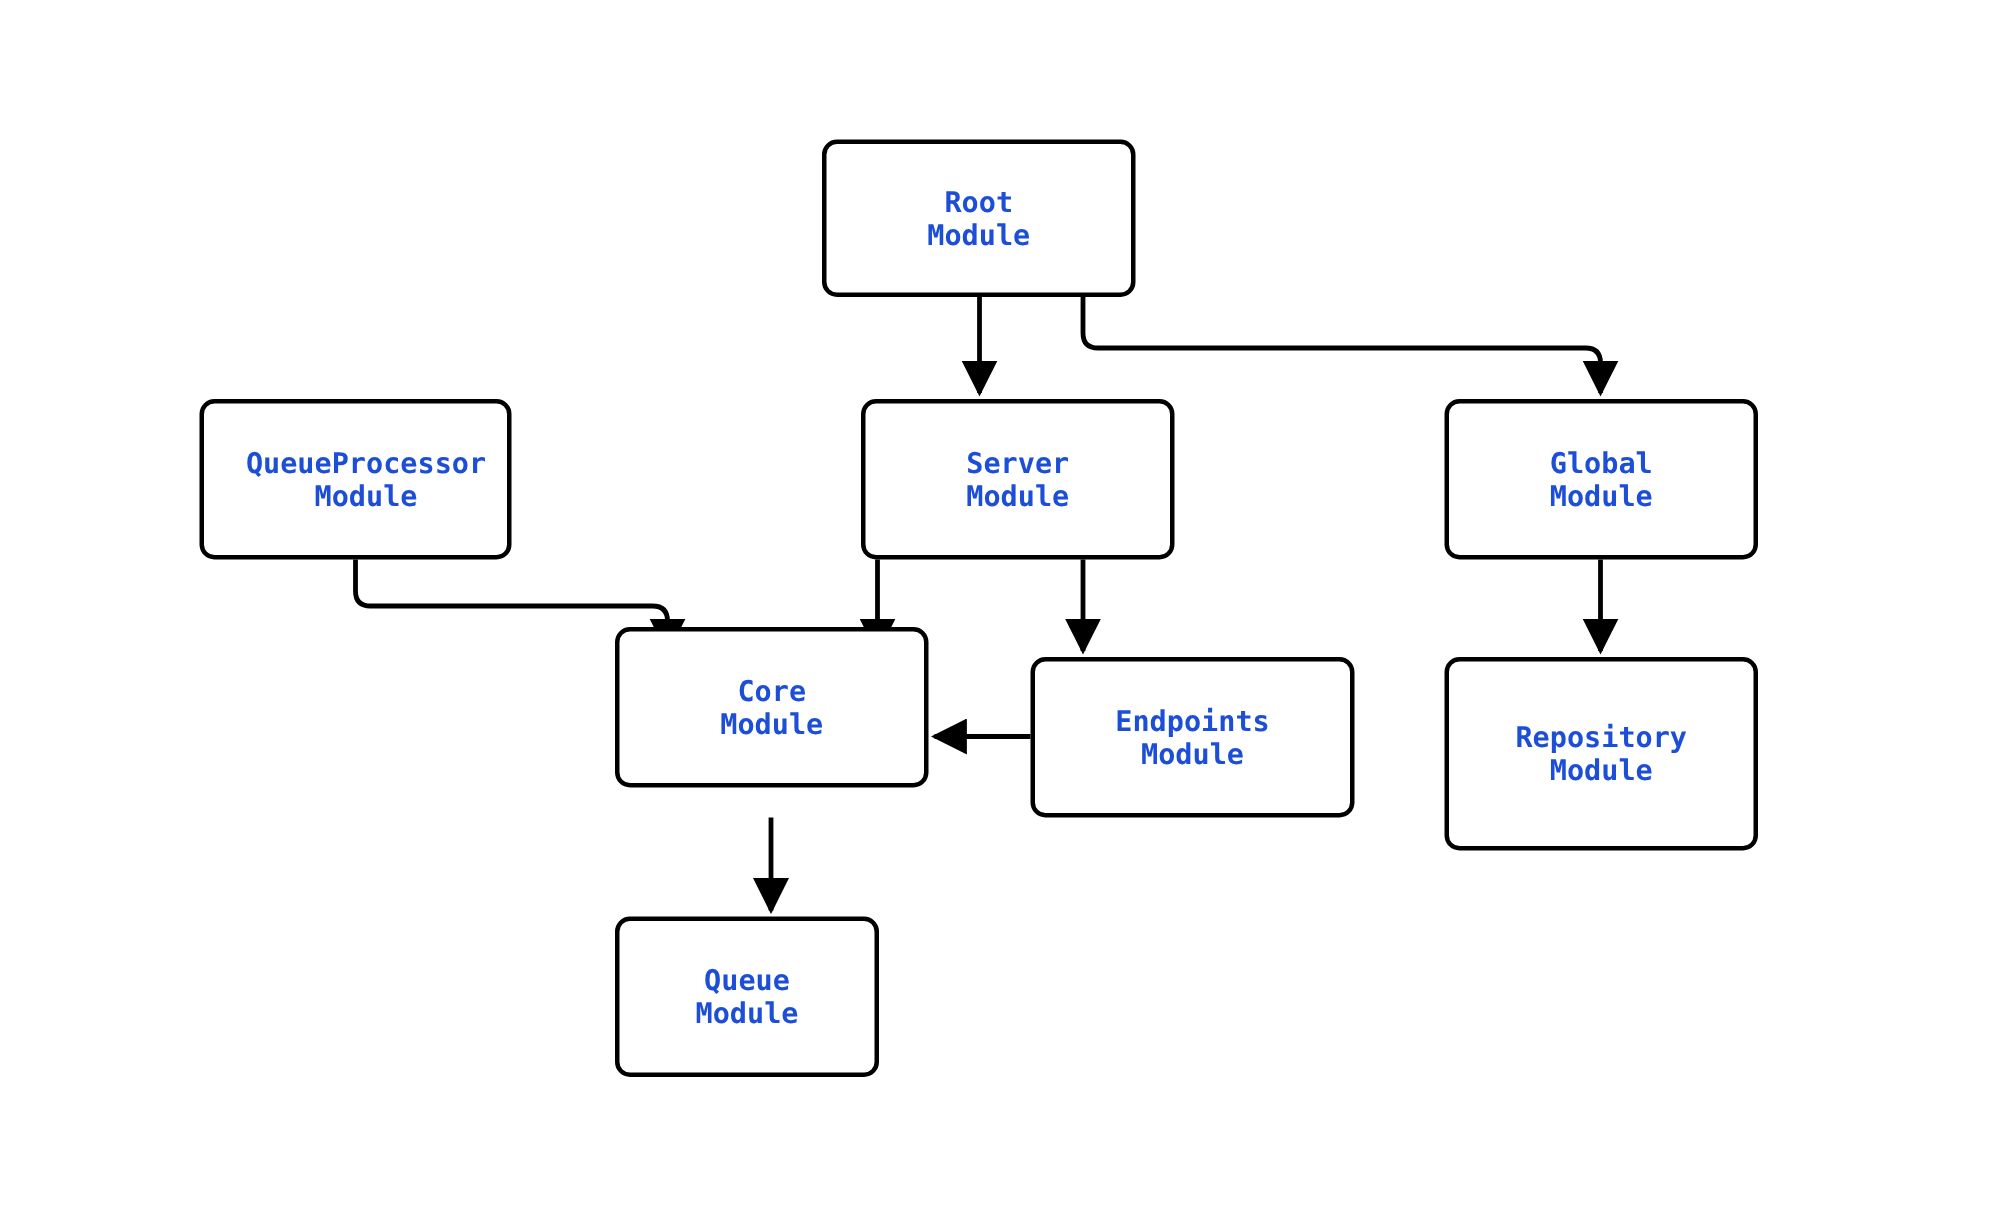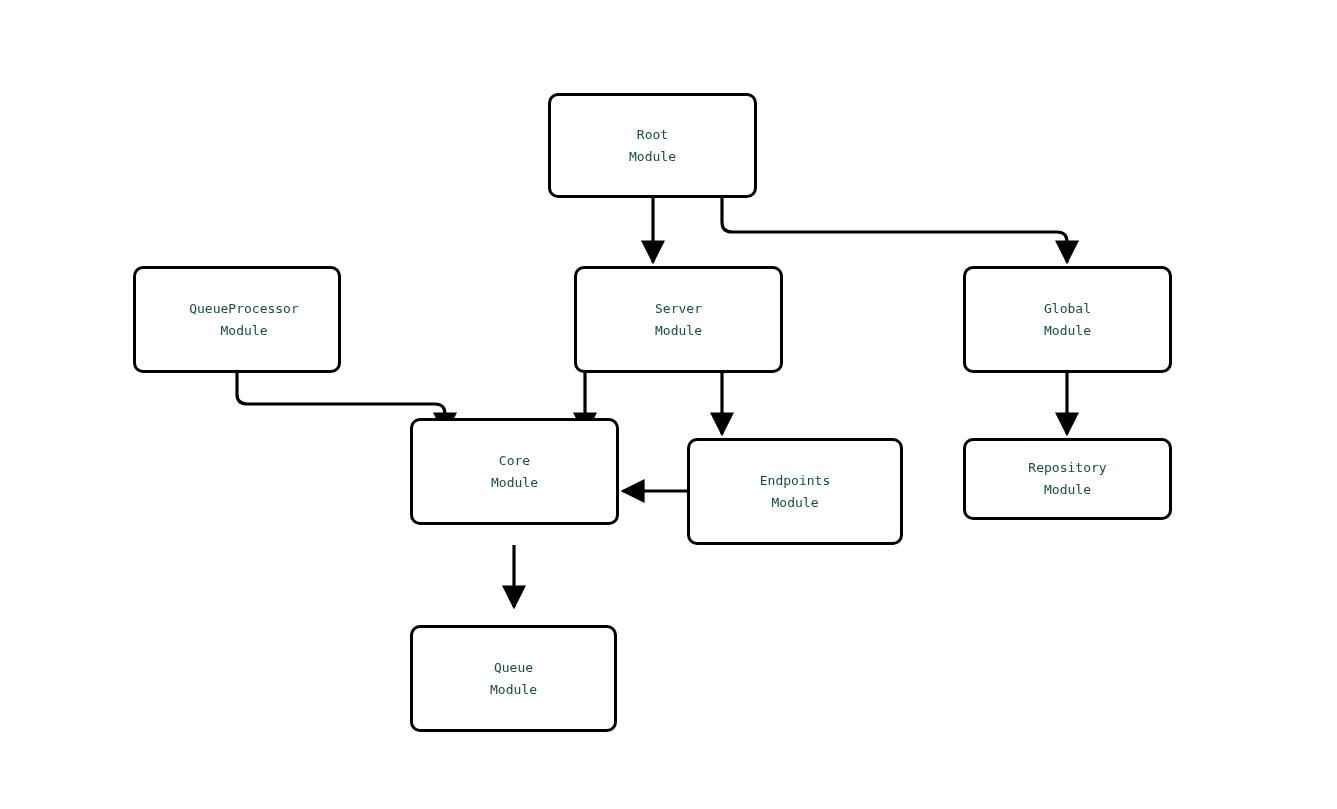--- a/index.html
+++ b/index.html
@@ -33,24 +33,24 @@
     box-sizing: border-box;
     background: #ffffff;
     border: 3px solid #000000;
     border-radius: 10px;
     display: flex;
     align-items: center;
     justify-content: center;
     text-align: center;
   }
   .node-label {
-    font-weight: normal;
-    font-size: 13px;
+    font-weight: bold;
+    font-size: 19px;
     line-height: 22px;
-    color: #14532d;
+    color: #1d4ed8;
     white-space: pre-line;
     letter-spacing: 0px;
   }
 </style>
 </head>
 <body>
 
 <div class="stage">
   <svg class="edges-layer" viewBox="0 0 1337 809" xmlns="http://www.w3.org/2000/svg">
     <defs>
@@ -87,22 +87,22 @@
 Module</span>
       </div>
       <div class="node" style="left: 410px; top: 418px; width: 209px; height: 107px;">
         <span class="node-label">Core
 Module</span>
       </div>
       <div class="node" style="left: 687px; top: 438px; width: 216px; height: 107px;">
         <span class="node-label">Endpoints
 Module</span>
       </div>
-      <div class="node" style="left: 963px; top: 438px; width: 209px; height: 82px; justify-content: center;">
+      <div class="node" style="left: 963px; top: 438px; width: 209px; height: 129px; justify-content: center;">
         <span class="node-label">Repository
 Module</span>
       </div>
-      <div class="node" style="left: 410px; top: 625px; width: 207px; height: 107px;">
+      <div class="node" style="left: 410px; top: 611px; width: 176px; height: 107px;">
         <span class="node-label">Queue
 Module</span>
       </div>
     </div>
 </div>
 
 </body></html>

